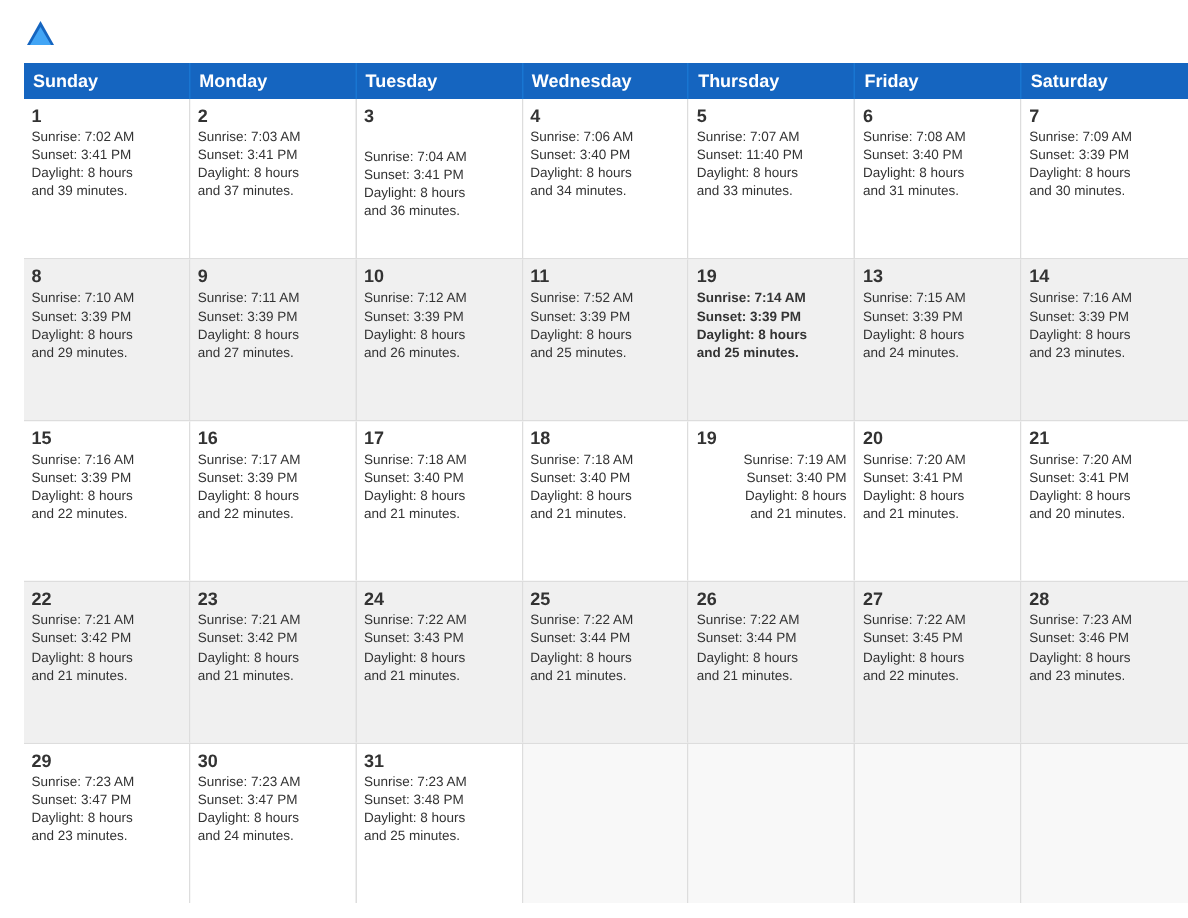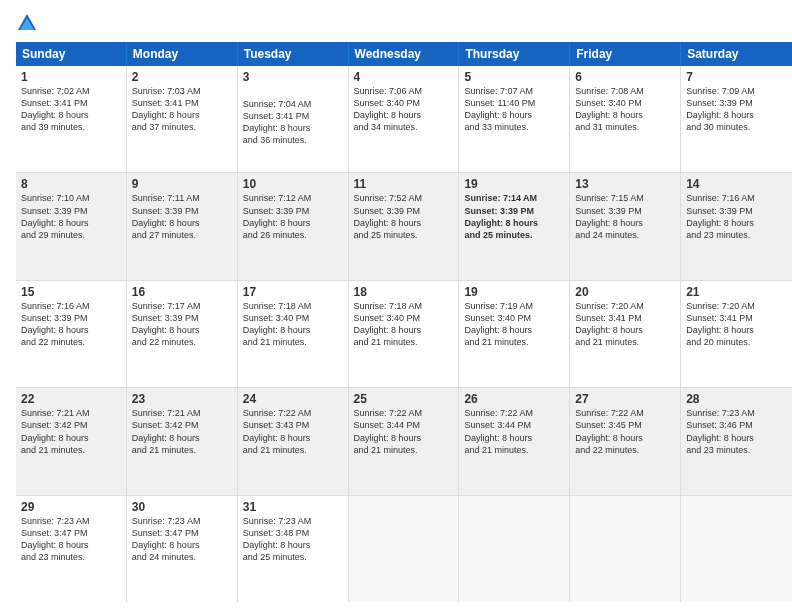--- a/index.html
+++ b/index.html
@@ -276,21 +276,21 @@
           </div>
           <div class="cal-cell">
             <span class="day-num">18</span>
             <div class="cell-text" style="white-space: pre-line;">Sunrise: 7:18 AM
 Sunset: 3:40 PM
 Daylight: 8 hours
 and 21 minutes.</div>
           </div>
           <div class="cal-cell">
             <span class="day-num">19</span>
-            <div class="cell-text" style="white-space: pre-line;">Sunrise: 7:19 AM
+            <div class="cell-text" style="white-space: pre-line; text-align: right;">Sunrise: 7:19 AM
 Sunset: 3:40 PM
 Daylight: 8 hours
 and 21 minutes.</div>
           </div>
           <div class="cal-cell">
             <span class="day-num">20</span>
             <div class="cell-text" style="white-space: pre-line;">Sunrise: 7:20 AM
 Sunset: 3:41 PM
 Daylight: 8 hours
 and 21 minutes.</div>

